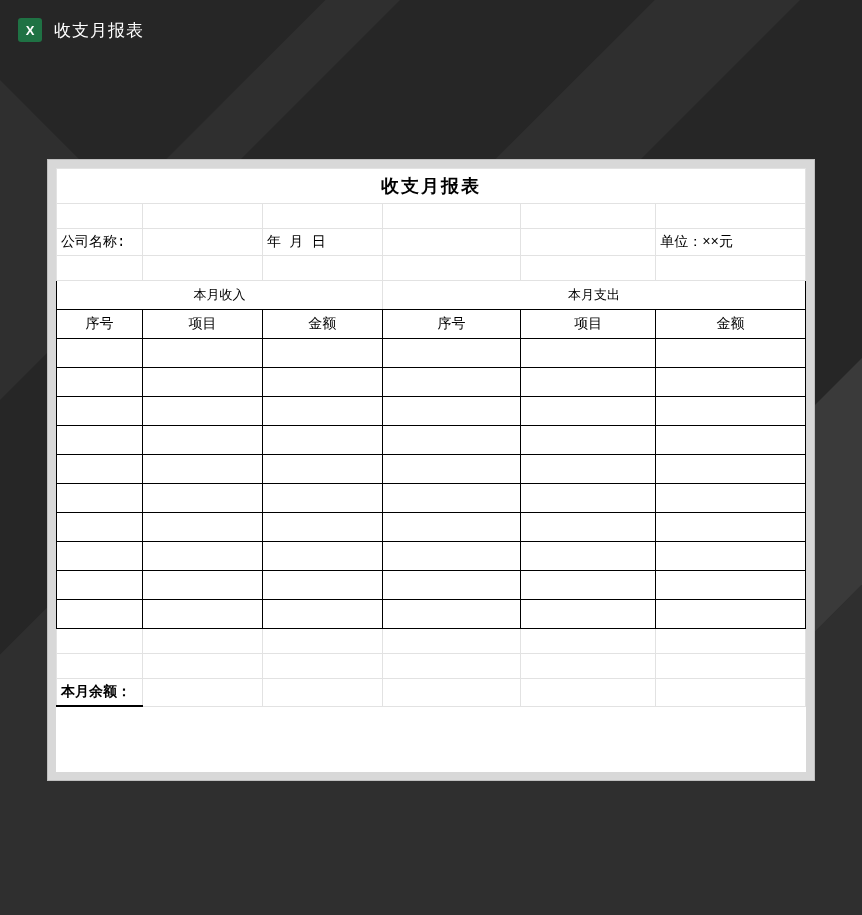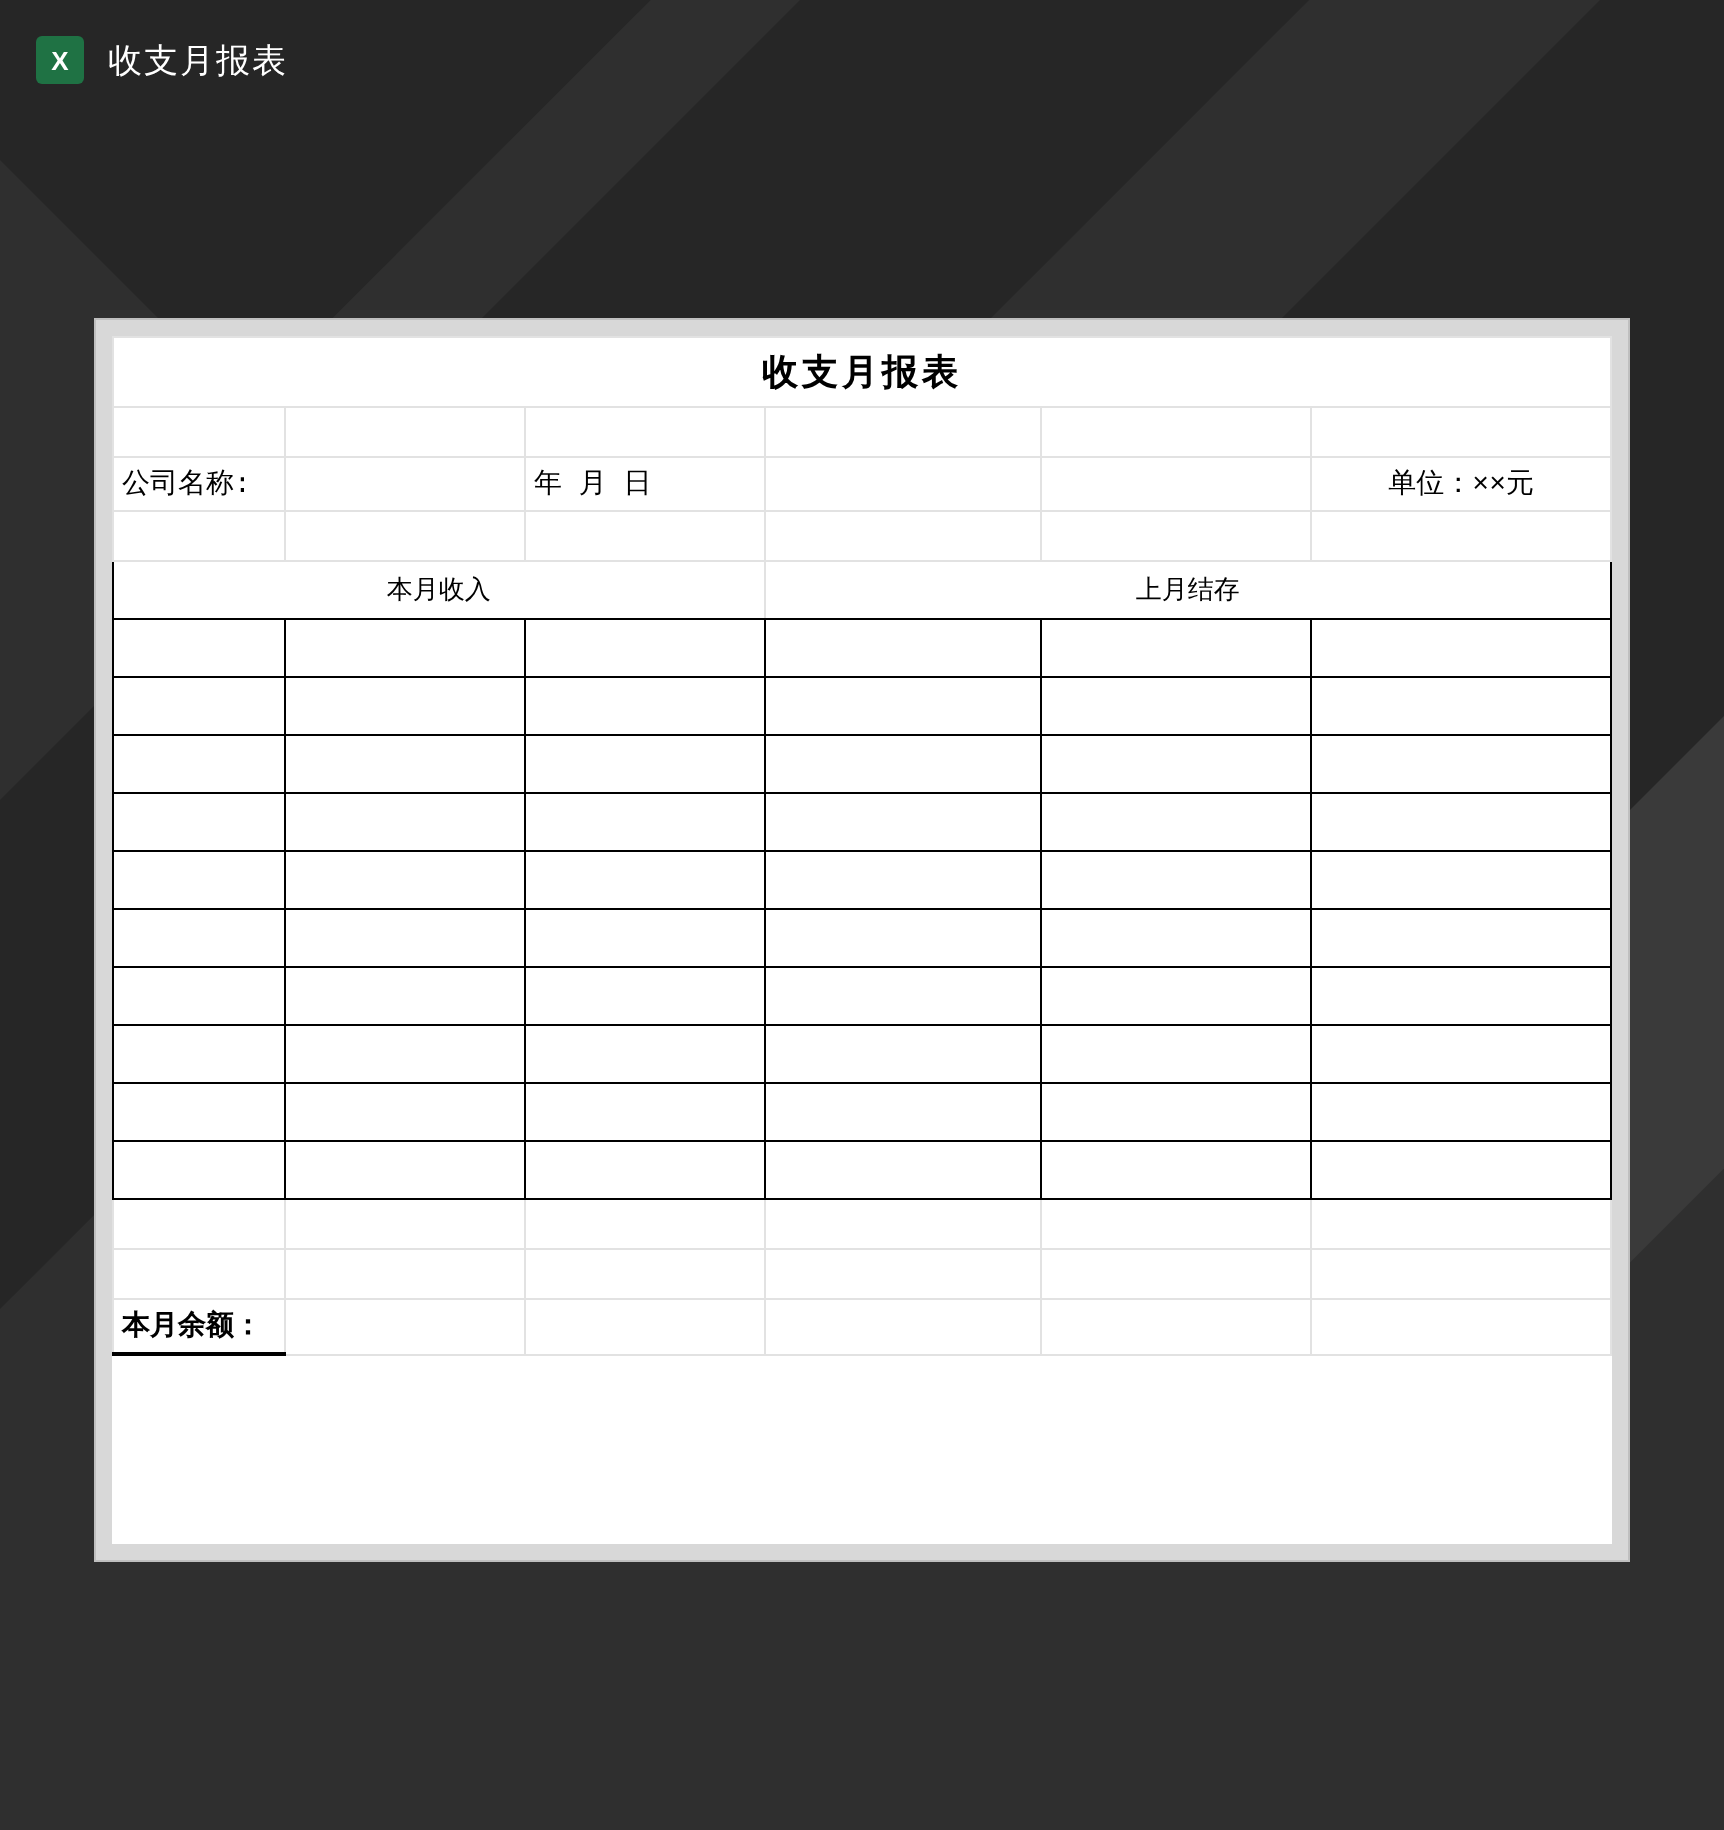--- a/index.html
+++ b/index.html
@@ -110,21 +110,21 @@
   }
 
   
   .bx { border: 1px solid #000000 !important; }
   .bx-t { border-top: 1px solid #000000 !important; }
   .bx-b { border-bottom: 1px solid #000000 !important; }
   .bx-l { border-left: 1px solid #000000 !important; }
   .bx-r { border-right: 1px solid #000000 !important; }
 
   .c  { text-align: left; }
-  .r  { text-align: center; margin-top: 35px; }
+  .r  { text-align: left; margin-top: 35px; }
   .l  { text-align: left; }
 
   .title-cell {
     font-size: 18px;
     font-weight: bold;
     text-align: center;
     letter-spacing: 2px;
     height: 34px !important;
   }
   .ul-text {
@@ -200,23 +200,31 @@
           <td></td>
           <td></td>
           <td></td>
           <td></td>
           <td></td>
           <td></td>
         </tr>
 
         <tr>
           <td class="sec-hdr tall bx-t bx-l bx-b" colspan="3">本月收入</td>
-          <td class="sec-hdr tall bx-t bx-r bx-b bx-l" colspan="3">上月结存</td>
-        </tr>
-
+          <td class="sec-hdr tall bx-t bx-r bx-b bx-l" colspan="3">本月支出</td>
+        </tr>
+
+        <tr>
+          <td class="hdr tall bx">序号</td>
+          <td class="hdr tall bx">项目</td>
+          <td class="hdr tall bx">金额</td>
+          <td class="hdr tall bx">序号</td>
+          <td class="hdr tall bx">项目</td>
+          <td class="hdr tall bx">金额</td>
+        </tr>
 
         <tr>
           <td class="tall bx"></td>
           <td class="tall bx"></td>
           <td class="tall bx"></td>
           <td class="tall bx"></td>
           <td class="tall bx"></td>
           <td class="tall bx"></td>
         </tr>
         <tr>

